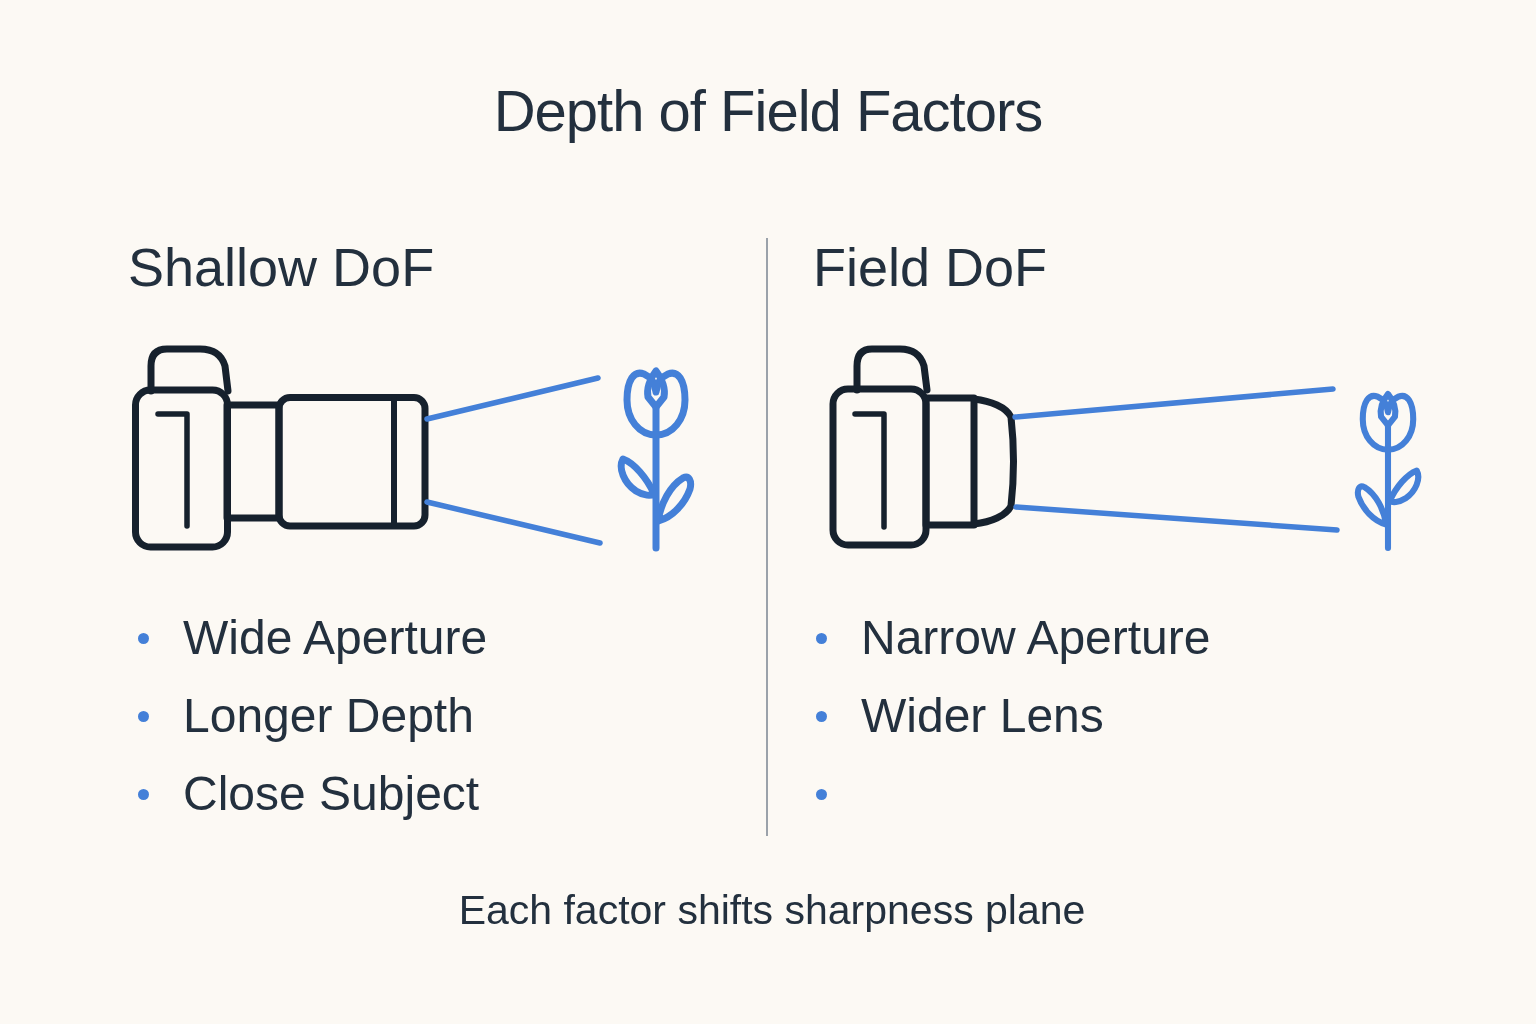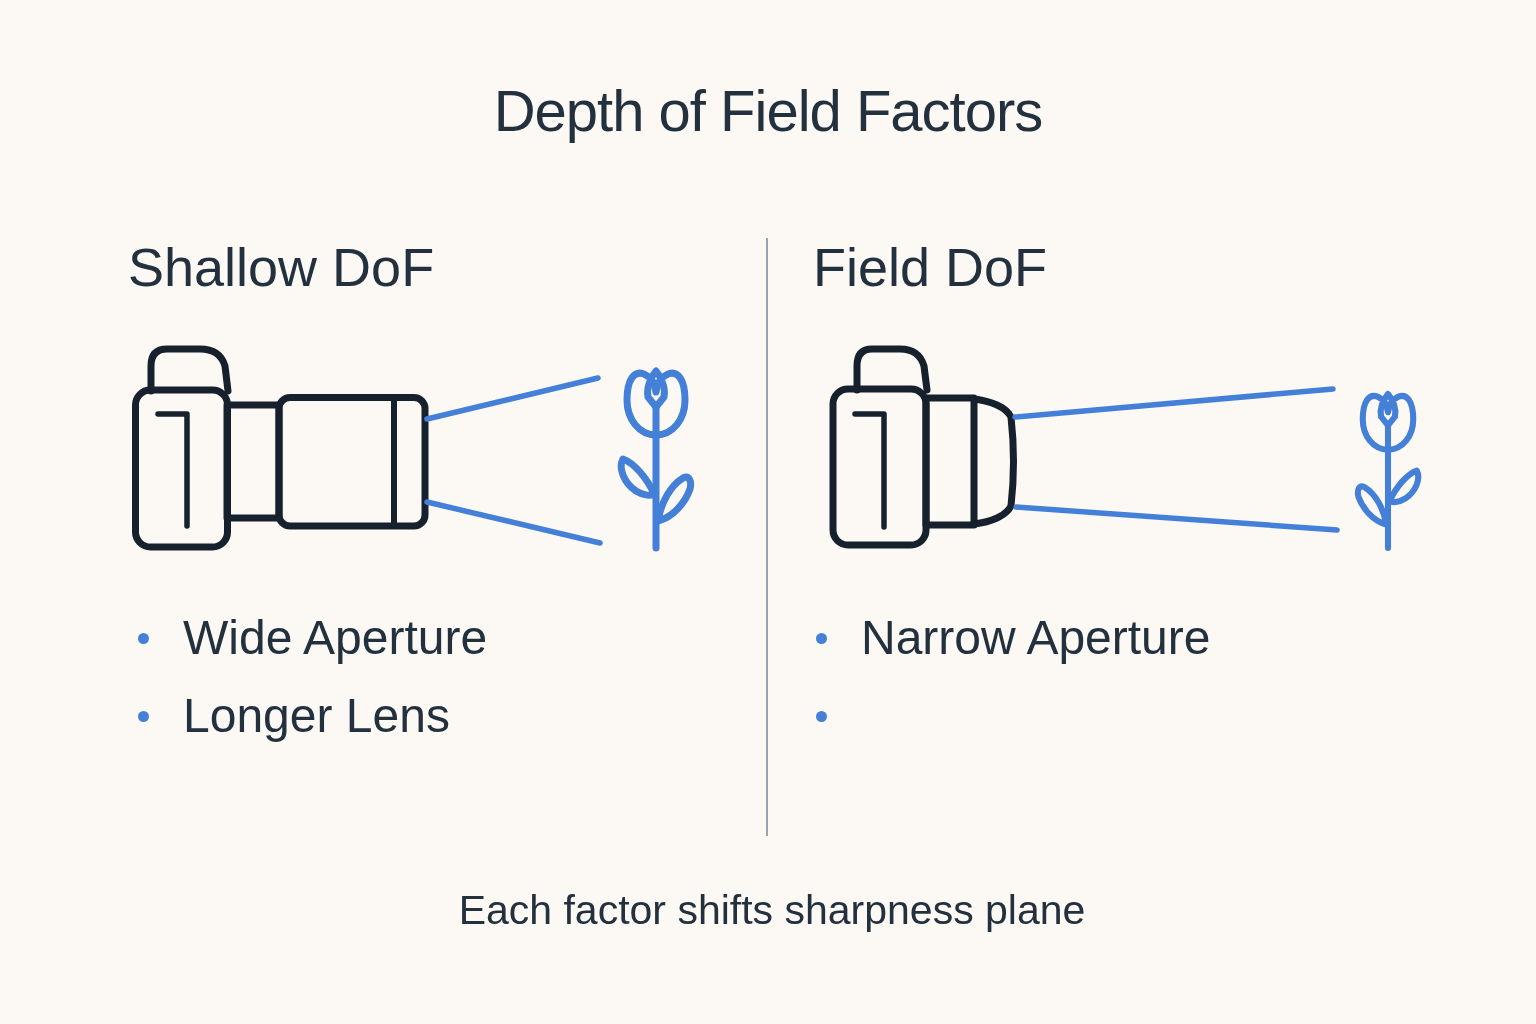--- a/index.html
+++ b/index.html
@@ -102,28 +102,36 @@
     <use href="#tulip" transform="translate(1388,548) scale(-0.87,0.87)"></use>
   </svg>
 
   <ul class="factors factors-left">
     <li>
       <span class="dot"></span>
       <span class="bullet-text">Wide Aperture</span>
     </li>
     <li>
       <span class="dot"></span>
-      <span class="bullet-text">Longer Lens</span>
+      <span class="bullet-text">Longer Depth</span>
+    </li>
+    <li>
+      <span class="dot"></span>
+      <span class="bullet-text">Close Subject</span>
     </li>
   </ul>
 
   <ul class="factors factors-right">
     <li>
       <span class="dot"></span>
       <span class="bullet-text">Narrow Aperture</span>
+    </li>
+    <li>
+      <span class="dot"></span>
+      <span class="bullet-text">Wider Lens</span>
     </li>
     <li>
       <span class="dot"></span>
     </li>
   </ul>
 
   <div class="caption">Each factor shifts sharpness plane</div>
 
 </div>
 

